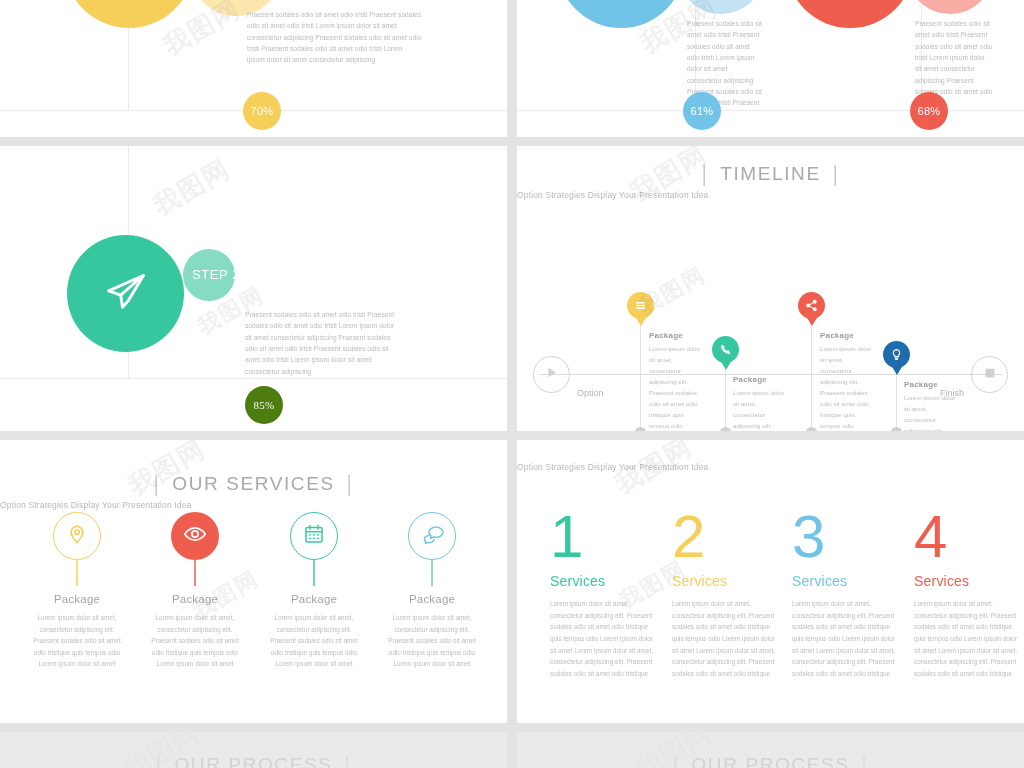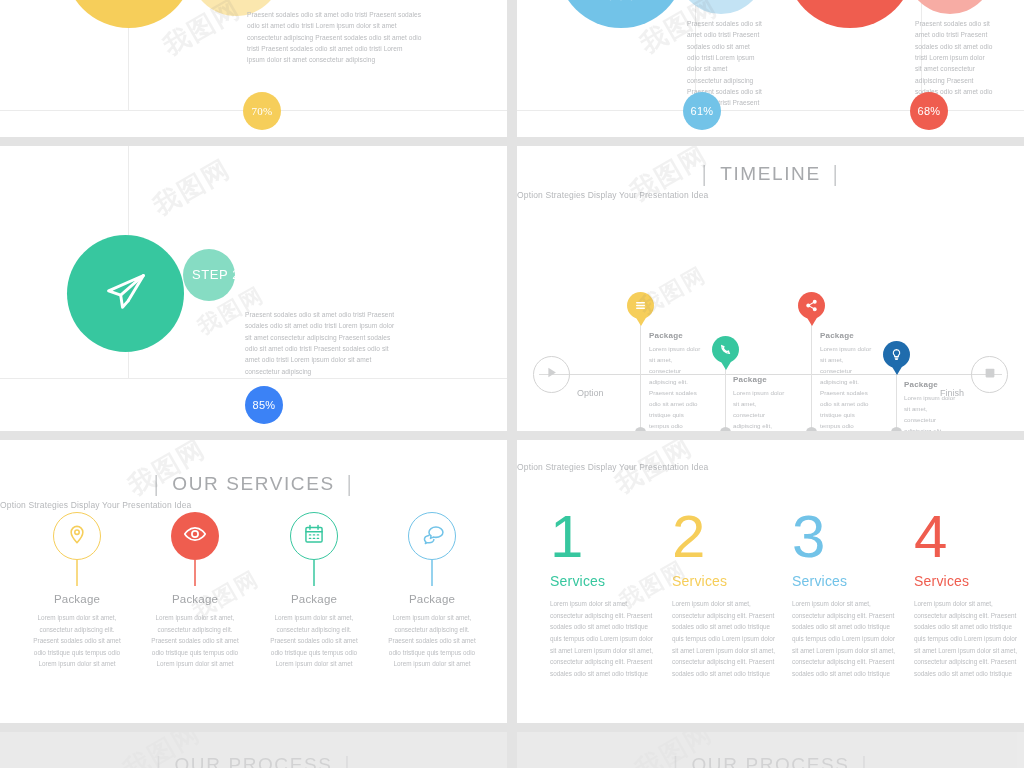--- a/index.html
+++ b/index.html
@@ -175,21 +175,21 @@
           <path d="M4 20l1.2-4.2L15.6 5.4a2.2 2.2 0 0 1 3.1 0l.9.9a2.2 2.2 0 0 1 0 3.1L9.2 19.8 5 21z"></path>
           <path d="M14.3 6.7l3.8 3.8"></path>
           <path d="M5.3 15.7l3.8 3.8"></path>
         </g>
           </svg>
       </span>
     </div>
 
     <div class="bodytext" style="left:247px; top:9px; width:175px;">Praesent sodales odio sit amet odio tristi Praesent sodales odio sit amet odio tristi Lorem ipsum dolor sit amet consectetur adipiscing Praesent sodales odio sit amet odio tristi Praesent sodales odio sit amet odio tristi Lorem ipsum dolor sit amet consectetur adipiscing</div>
 
-    <div class="pct" style="left:243px; top:92px; width:38px; height:38px; background:#f6ce5a;font-family:Liberation Serif, serif;">70%</div>
+    <div class="pct" style="left:243px; top:92px; width:38px; height:38px; background:#f6ce5a;">70%</div>
 
     <div class="wm" style="left:160px; top:10px;">我图网</div>
   </div>
 
   <div class="slide r1">
     <div class="vline" style="left:178px; top:0; bottom:26px;"></div>
     <div class="vline" style="left:404px; top:0; bottom:26px;"></div>
     <div class="hline"></div>
 
     <div class="ghostcirc" style="left:160px; top:-74px; width:88px; height:88px; background:#c3e3f4;"></div>
@@ -242,21 +242,21 @@
           <path d="M21.5 3L2.5 11.4l6.6 2.3L20.9 3.4z"></path>
           <path d="M9.1 13.7l1 6.6 3.2-3.6"></path>
           <path d="M21.5 3l-8.2 13.7"></path>
         </g>
           </svg>
       </span>
     </div>
 
     <div class="bodytext" style="left:245px; top:163px; width:152px;">Praesent sodales odio sit amet odio tristi Praesent sodales odio sit amet odio tristi Lorem ipsum dolor sit amet consectetur adipiscing Praesent sodales odio sit amet odio tristi Praesent sodales odio sit amet odio tristi Lorem ipsum dolor sit amet consectetur adipiscing</div>
 
-    <div class="pct" style="left:245px; top:240px; width:38px; height:38px; background:#3b82f6;">85%</div>
+    <div class="pct" style="left:245px; top:240px; width:38px; height:38px; background:#4d7c0f;font-family:Liberation Serif, serif;">85%</div>
 
     <div class="wm" style="left:150px; top:24px;">我图网</div>
     <div class="wm" style="left:195px; top:150px; font-size:22px;">我图网</div>
   </div>
 
   <div class="slide">
     <div style="padding-top:17px;">
       <div class="slide-title">
         <span class="bar">|</span><span>TIMELINE</span><span class="bar">|</span>
       </div>

